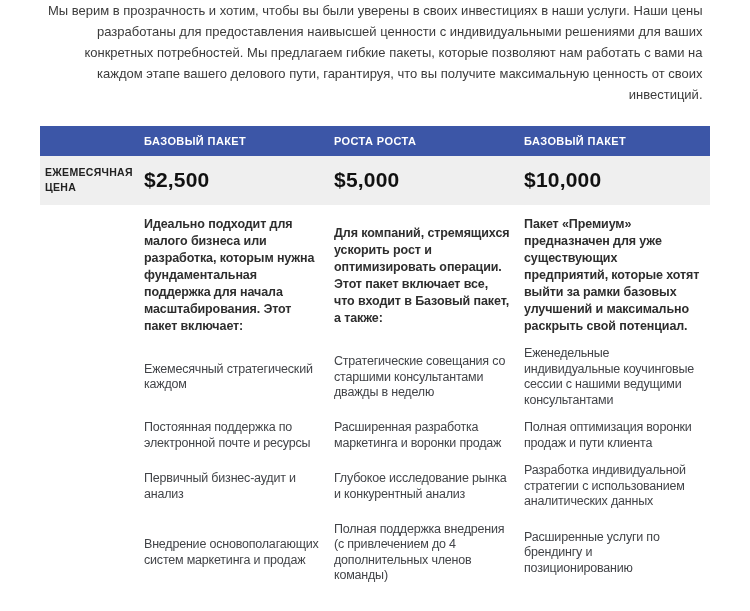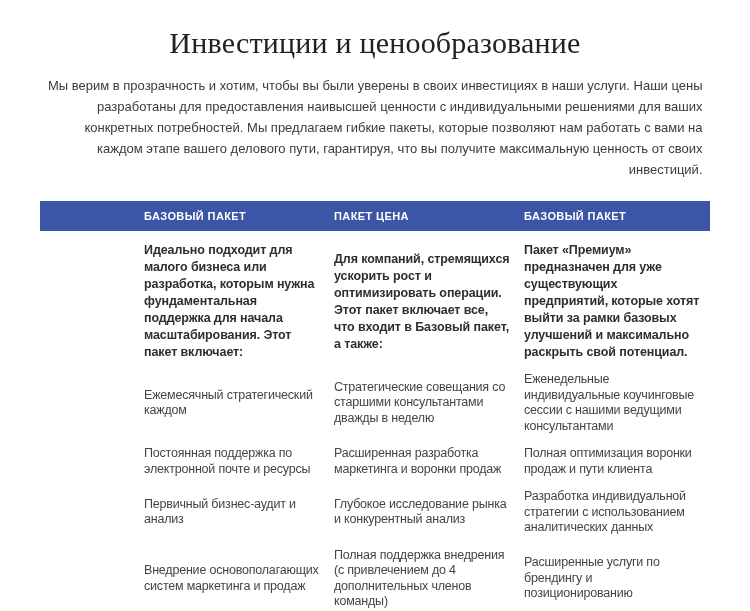--- a/index.html
+++ b/index.html
@@ -91,40 +91,45 @@
     line-height: 15.5px;
     color: #424448;
     letter-spacing: -0.2px;
   }
 </style>
 </head>
 <body>
 
 <div class="page">
 
-  <h1 class="page-title">Инвестиции и ценообразование</h1>
 
   <p class="intro">Мы верим в прозрачность и хотим, чтобы вы были уверены в своих инвестициях в наши услуги. Наши цены разработаны для предоставления наивысшей ценности с индивидуальными решениями для ваших конкретных потребностей. Мы предлагаем гибкие пакеты, которые позволяют нам работать с вами на каждом этапе вашего делового пути, гарантируя, что вы получите максимальную ценность от своих инвестиций.</p>
 
   <table class="pricing">
     <colgroup>
       <col class="c-label">
       <col class="c-pkg">
       <col class="c-pkg">
       <col class="c-pkg">
     </colgroup>
     <thead>
       <tr>
         <th class="label-col"></th>
         <th>БАЗОВЫЙ ПАКЕТ</th>
-        <th>ПАКЕТ ЦЕНА</th>
+        <th>РОСТА РОСТА</th>
         <th>БАЗОВЫЙ ПАКЕТ</th>
       </tr>
     </thead>
     <tbody>
+      <tr class="price-row">
+        <td class="row-label">ЕЖЕМЕСЯЧНАЯ ЦЕНА</td>
+        <td class="price">$2,500</td>
+        <td class="price">$5,000</td>
+        <td class="price">$10,000</td>
+      </tr>
 
       <tr class="desc-row">
         <td></td>
         <td class="desc">Идеально подходит для малого бизнеса или разработка, которым нужна фундаментальная поддержка для начала масштабирования. Этот пакет включает:</td>
         <td class="desc">Для компаний, стремящихся ускорить рост и оптимизировать операции. Этот пакет включает все, что входит в Базовый пакет, а также:</td>
         <td class="desc">Пакет «Премиум» предназначен для уже существующих предприятий, которые хотят выйти за рамки базовых улучшений и максимально раскрыть свой потенциал.</td>
       </tr>
 
       <tr class="feature-row">
         <td></td>

